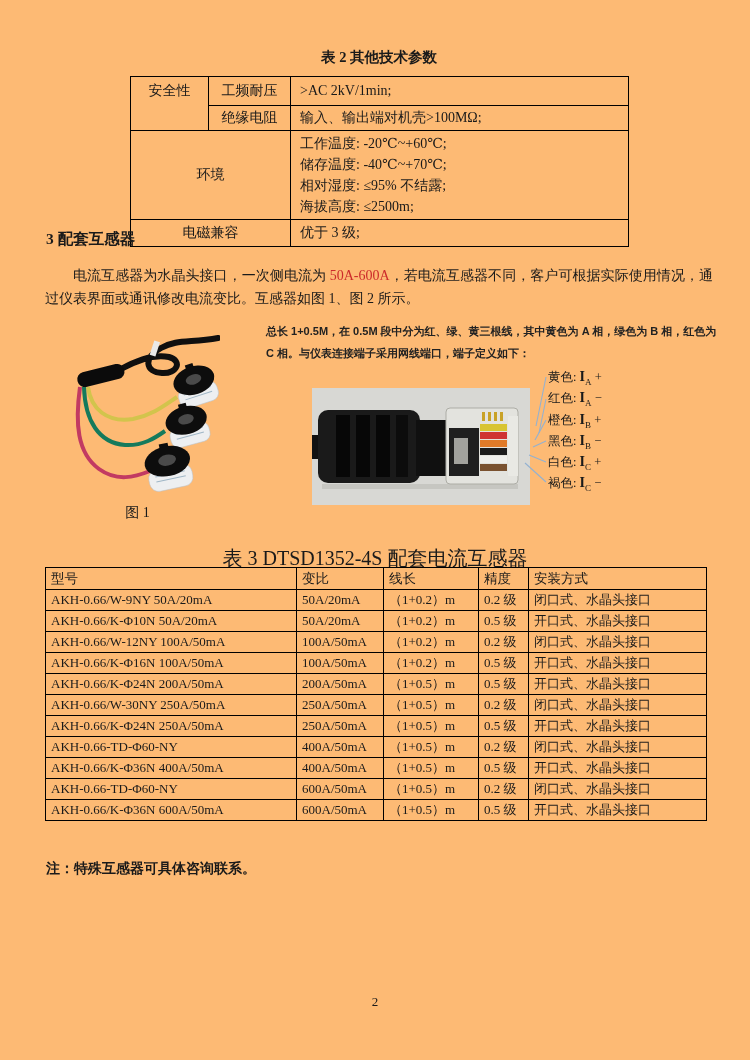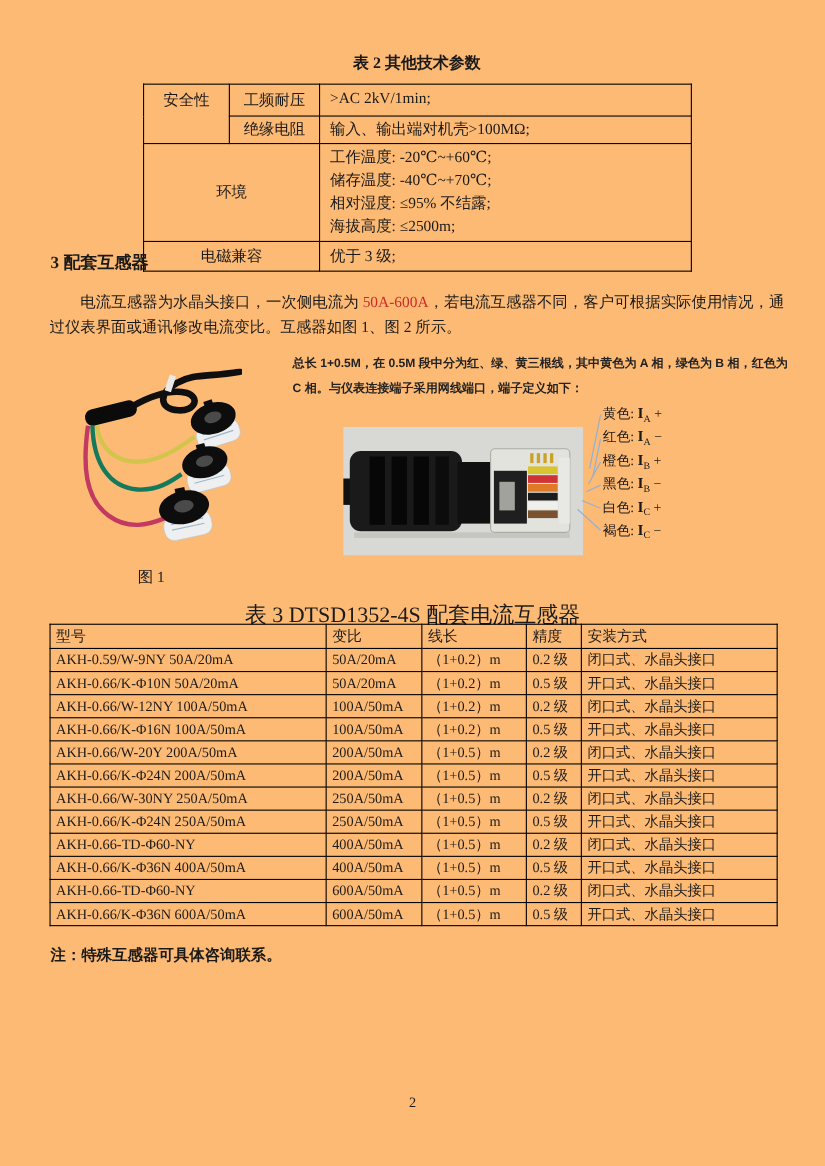--- a/index.html
+++ b/index.html
@@ -32,21 +32,21 @@
   .fig-note{position:absolute;left:266px;top:320px;width:460px;
             font-family:"Liberation Sans","DejaVu Sans",sans-serif;
             font-size:11px;font-weight:600;line-height:22px;color:#222;}
   .fig2-photo{position:absolute;left:312px;top:388px;width:218px;height:117px;}
   .fig2-photo svg{display:block;width:218px;height:117px;}
   .leader-svg{position:absolute;left:300px;top:360px;width:280px;height:150px;pointer-events:none;}
   .term-labels{position:absolute;left:548px;top:366px;font-size:12.5px;}
   .term-label{height:21.3px;line-height:21.3px;white-space:nowrap;}
   .term-label .sym{font-weight:bold;font-size:14px;}
   .term-label sub{font-size:9px;}
-  .fig-cap{position:absolute;top:516px;font-size:14px;text-align:center;}
+  .fig-cap{position:absolute;top:504px;font-size:14px;text-align:center;}
   .cap1{left:55px;width:165px;}
   .cap2{left:312px;width:218px;}
 
   
   .t3-caption{position:absolute;top:545px;left:0;width:750px;text-align:center;font-size:20px;}
   table.t3{position:absolute;left:45px;top:567px;width:661px;border-collapse:collapse;
            table-layout:fixed;font-size:13px;}
   table.t3 th,table.t3 td{border:1px solid #000;padding:0 5px;height:20px;
            font-weight:normal;text-align:left;white-space:nowrap;overflow:hidden;}
   table.t3 thead th{height:21px;font-size:13.5px;}
@@ -196,21 +196,21 @@
       <tr>
         <th>型号</th>
         <th>变比</th>
         <th>线长</th>
         <th>精度</th>
         <th>安装方式</th>
       </tr>
     </thead>
     <tbody>
         <tr>
-          <td>AKH-0.59/W-9NY 50A/20mA</td>
+          <td>AKH-0.66/W-9NY 50A/20mA</td>
           <td>50A/20mA</td>
           <td>（1+0.2）m</td>
           <td>0.2 级</td>
           <td>闭口式、水晶头接口</td>
         </tr>
         <tr>
           <td>AKH-0.66/K-Φ10N 50A/20mA</td>
           <td>50A/20mA</td>
           <td>（1+0.2）m</td>
           <td>0.5 级</td>
@@ -222,27 +222,20 @@
           <td>（1+0.2）m</td>
           <td>0.2 级</td>
           <td>闭口式、水晶头接口</td>
         </tr>
         <tr>
           <td>AKH-0.66/K-Φ16N 100A/50mA</td>
           <td>100A/50mA</td>
           <td>（1+0.2）m</td>
           <td>0.5 级</td>
           <td>开口式、水晶头接口</td>
-        </tr>
-        <tr>
-          <td>AKH-0.66/W-20Y 200A/50mA</td>
-          <td>200A/50mA</td>
-          <td>（1+0.5）m</td>
-          <td>0.2 级</td>
-          <td>闭口式、水晶头接口</td>
         </tr>
         <tr>
           <td>AKH-0.66/K-Φ24N 200A/50mA</td>
           <td>200A/50mA</td>
           <td>（1+0.5）m</td>
           <td>0.5 级</td>
           <td>开口式、水晶头接口</td>
         </tr>
         <tr>
           <td>AKH-0.66/W-30NY 250A/50mA</td>

